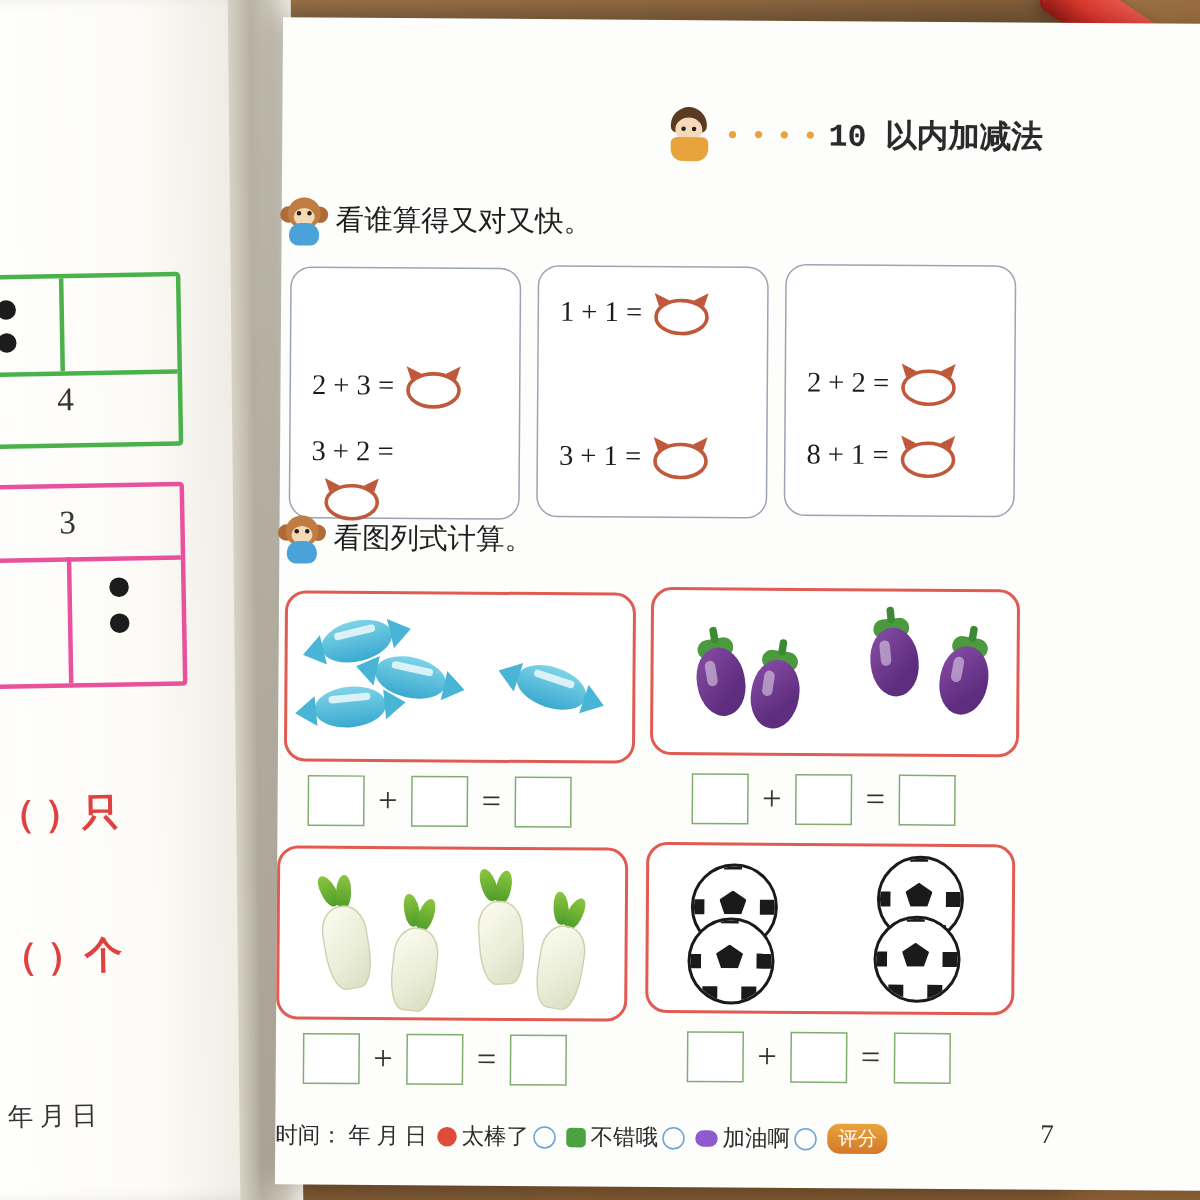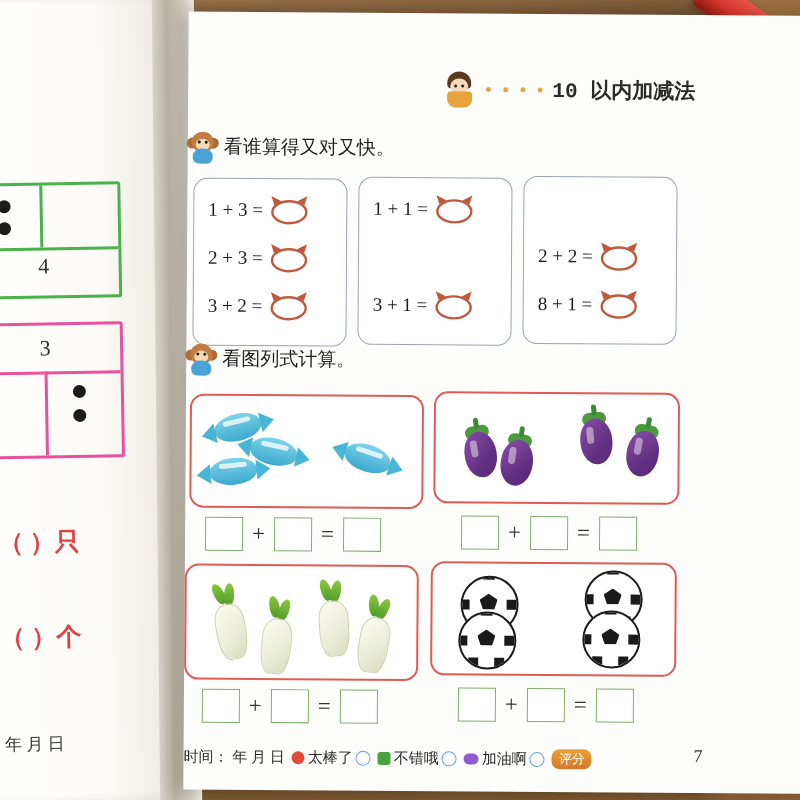--- a/index.html
+++ b/index.html
@@ -370,41 +370,31 @@
             <div class="head"></div>
           <div class="face"></div>
             <div class="eye l"></div>
             <div class="eye r"></div>
             <div class="body"></div>
         </div>
         <span class="label">看谁算得又对又快。</span>
       </div>
 
       <div class="cat-card" style="left:6px; top:166px; width:152px; height:166px;">
-        <div class="eq-row" style="left:14px; top:16px;">
-          <span>1 + 3 =</span>
-          <span class="cat">
-            <svg width="42" height="30" viewBox="0 0 42 30">
-              <path d="M6 10 L3 1 L13 6 Z" fill="#c0593c"></path>
-              <path d="M36 10 L39 1 L29 6 Z" fill="#c0593c"></path>
-              <ellipse cx="21" cy="17" rx="17" ry="11" fill="none" stroke="#c0593c" stroke-width="2.4"></ellipse>
-            </svg>
-          </span>
-        </div>
         <div class="eq-row" style="left:14px; top:64px;">
           <span>2 + 3 =</span>
           <span class="cat">
             <svg width="42" height="30" viewBox="0 0 42 30">
               <path d="M6 10 L3 1 L13 6 Z" fill="#c0593c"></path>
               <path d="M36 10 L39 1 L29 6 Z" fill="#c0593c"></path>
               <ellipse cx="21" cy="17" rx="17" ry="11" fill="none" stroke="#c0593c" stroke-width="2.4"></ellipse>
             </svg>
           </span>
         </div>
-        <div class="eq-row" style="left:14px; top:112px;">
+        <div class="eq-row" style="left:14px; top:112px;flex-direction:column;">
           <span>3 + 2 =</span>
           <span class="cat">
             <svg width="42" height="30" viewBox="0 0 42 30">
               <path d="M6 10 L3 1 L13 6 Z" fill="#c0593c"></path>
               <path d="M36 10 L39 1 L29 6 Z" fill="#c0593c"></path>
               <ellipse cx="21" cy="17" rx="17" ry="11" fill="none" stroke="#c0593c" stroke-width="2.4"></ellipse>
             </svg>
           </span>
         </div>
       </div>

